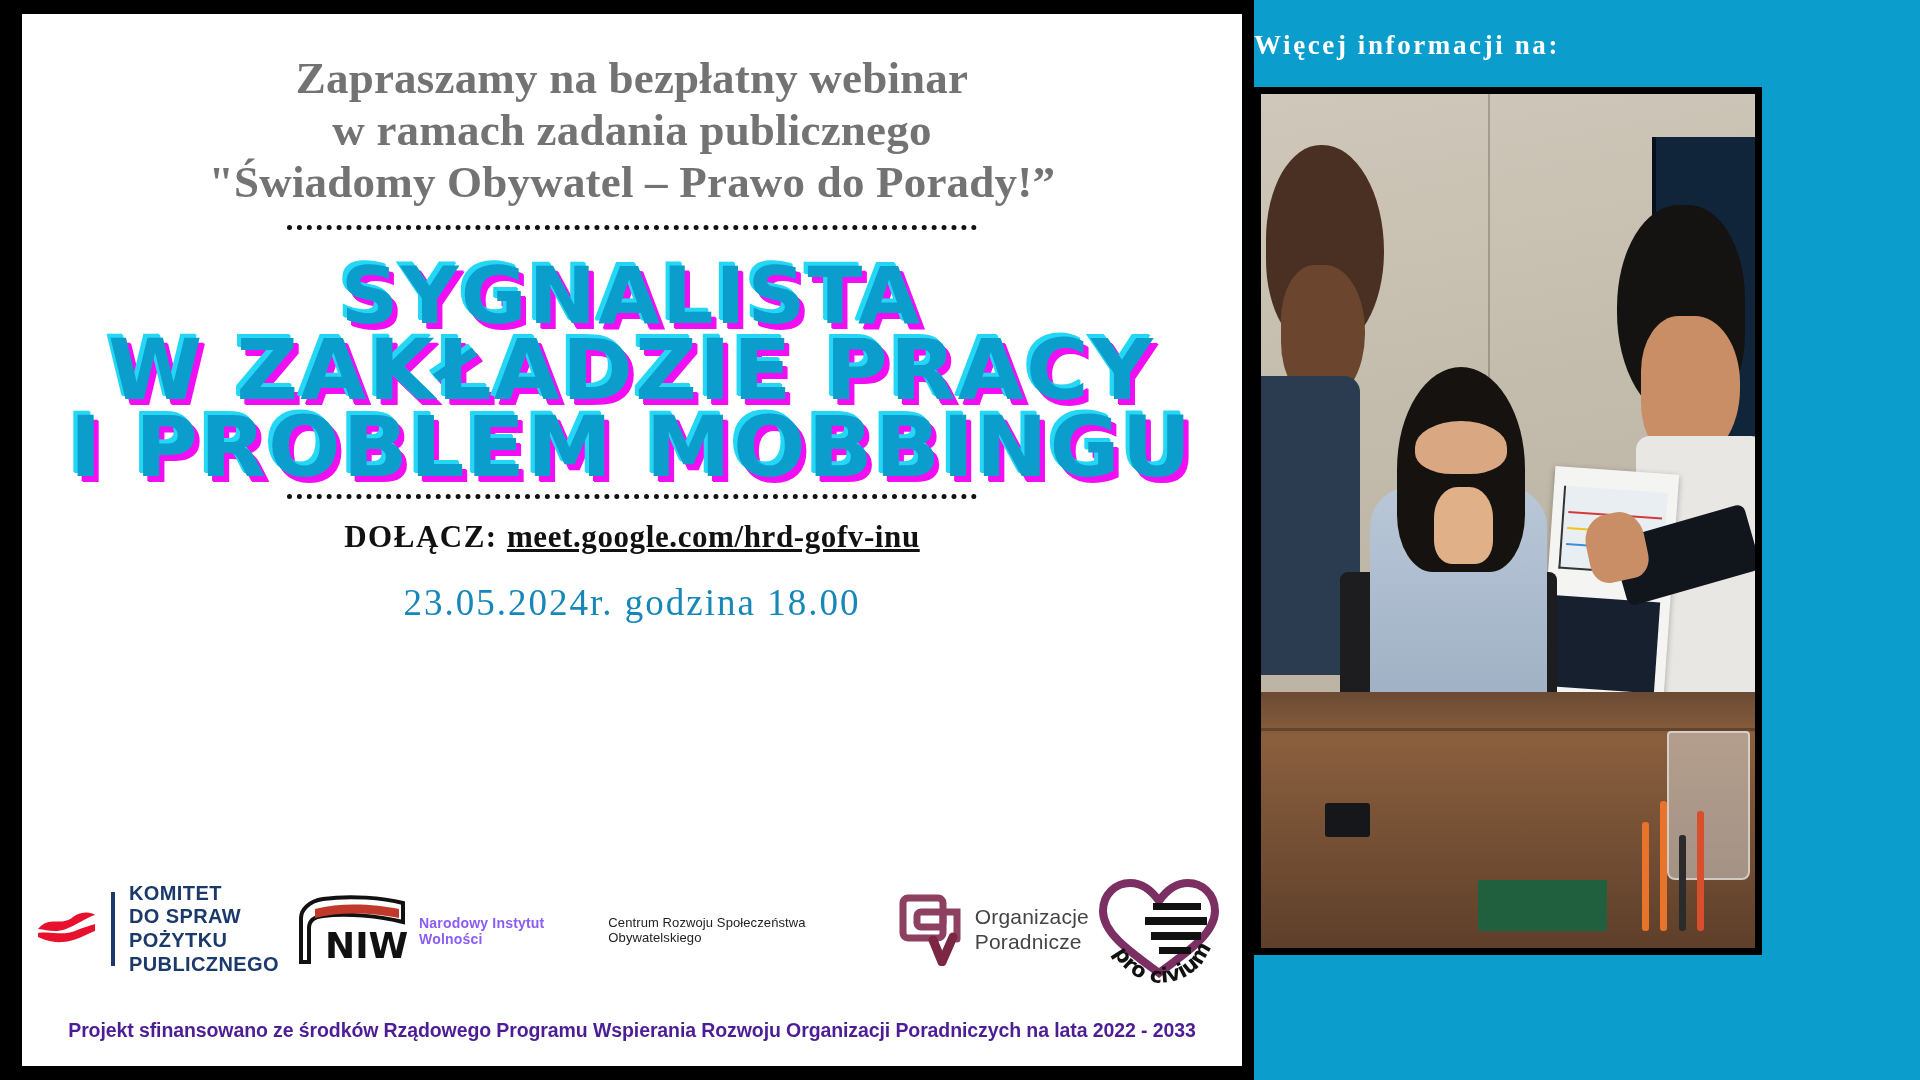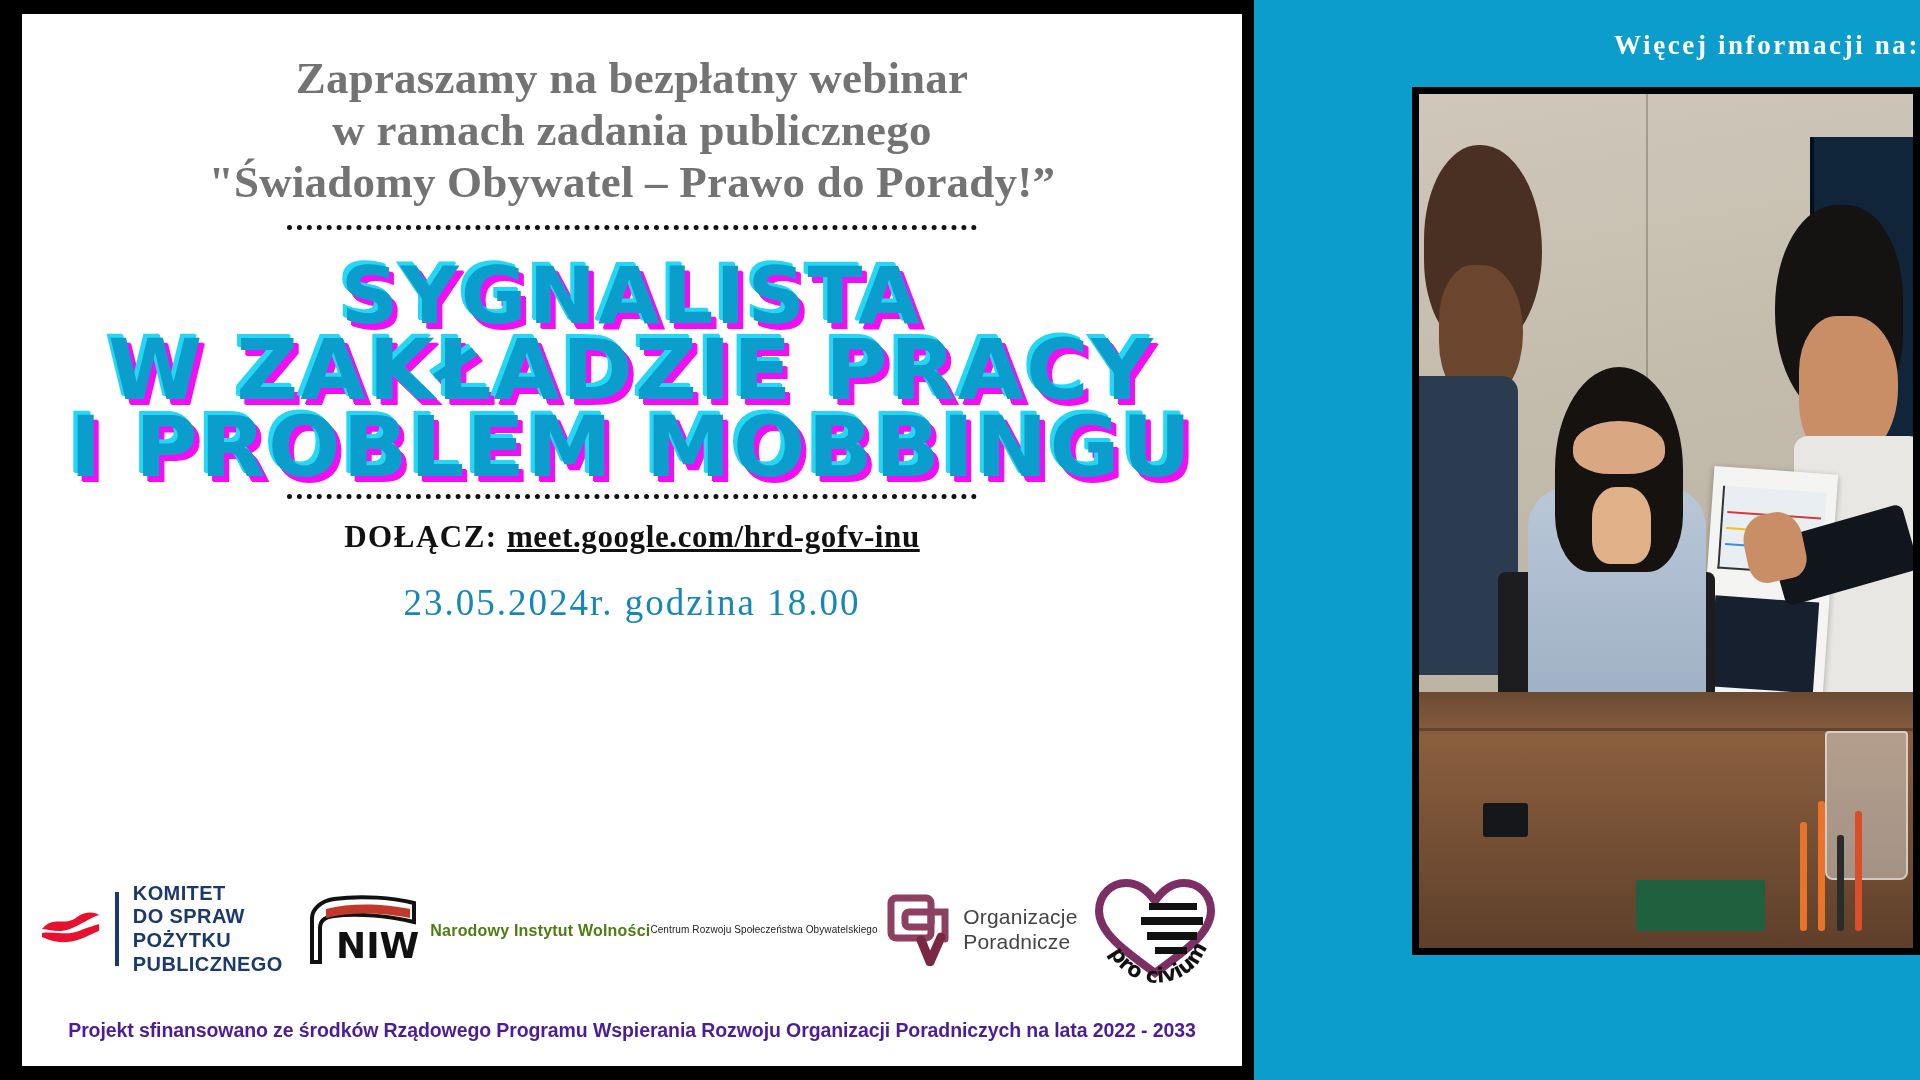--- a/index.html
+++ b/index.html
@@ -122,25 +122,25 @@
     font-size:20px;
     line-height:1.18;
     color:#1b3a6b;
     letter-spacing:.4px;
   }
   
   .niw{flex-direction:row;align-items:center;}
   .niw .mark{position:relative;width:140px;height:74px;}
   .niw .n1{
     font-family:"Liberation Sans", sans-serif;
-    font-weight:700;font-size:16px;color:#4d7c0f;margin-top:3px;letter-spacing:.2px;
+    font-weight:700;font-size:14px;color:#8b5cf6;margin-top:3px;letter-spacing:.2px;
   }
   .niw .n2{
     font-family:"Liberation Sans", sans-serif;
-    font-weight:400;font-size:10px;color:#222;margin-top:1px;letter-spacing:.1px;
+    font-weight:400;font-size:13px;color:#222;margin-top:1px;letter-spacing:.1px;
   }
   
   .op{gap:4px;}
   .op .icon{width:74px;height:74px;position:relative;}
   .op .txt{
     font-family:"Liberation Sans", sans-serif;
     font-size:21px;line-height:1.2;color:#444;letter-spacing:.2px;
   }
   
   .pc{width:140px;height:120px;position:relative;}
@@ -158,21 +158,21 @@
 
   
   .right-panel{
     position:relative;
     width:683px;height:1080px;
     background:#0b9dcb;
     box-sizing:border-box;
     padding-top:26px;
     display:flex;
     flex-direction:column;
-    align-items:flex-end;
+    align-items:flex-start;
   }
   .right-head{
     color:#fff;
     font-family:"Liberation Serif", serif;
     font-weight:700;
     font-size:27px;
     line-height:1.45;
     letter-spacing:2.6px;
     text-align:center;
   }

